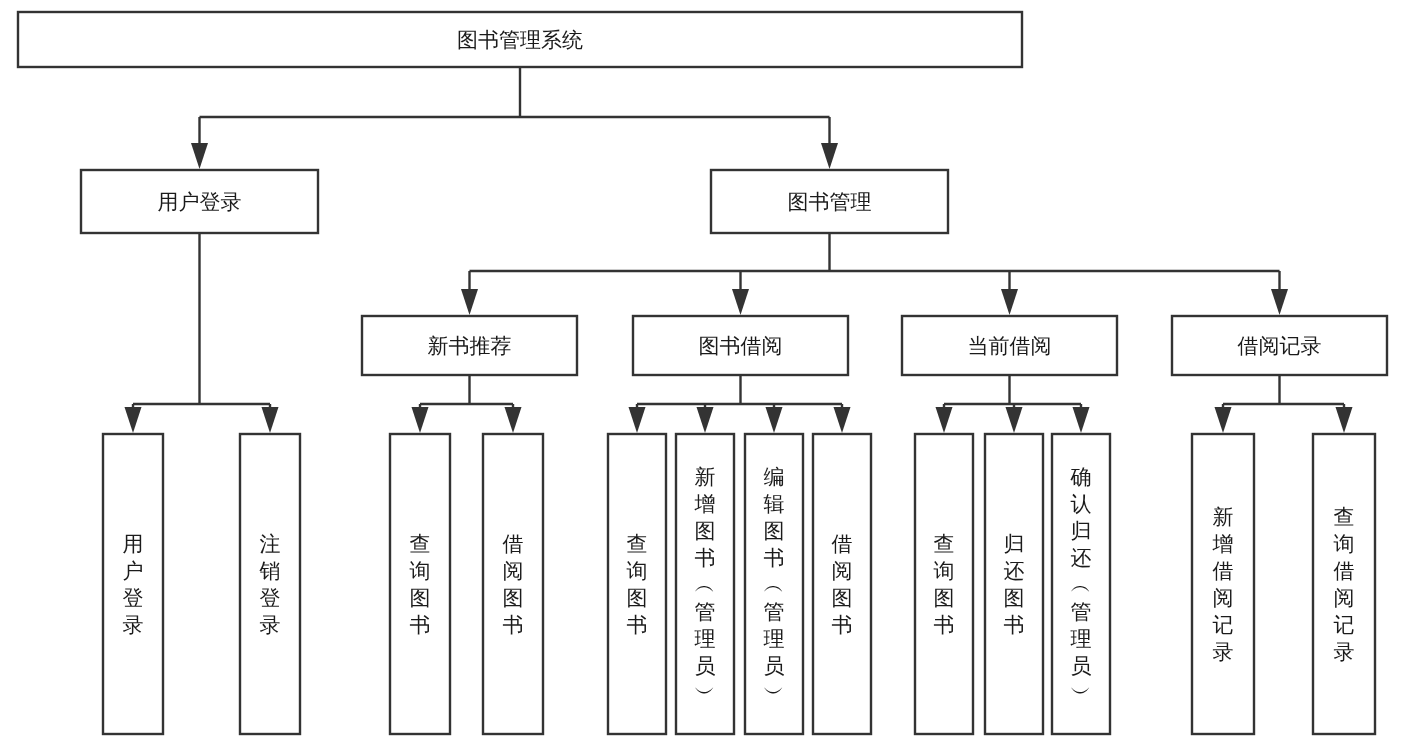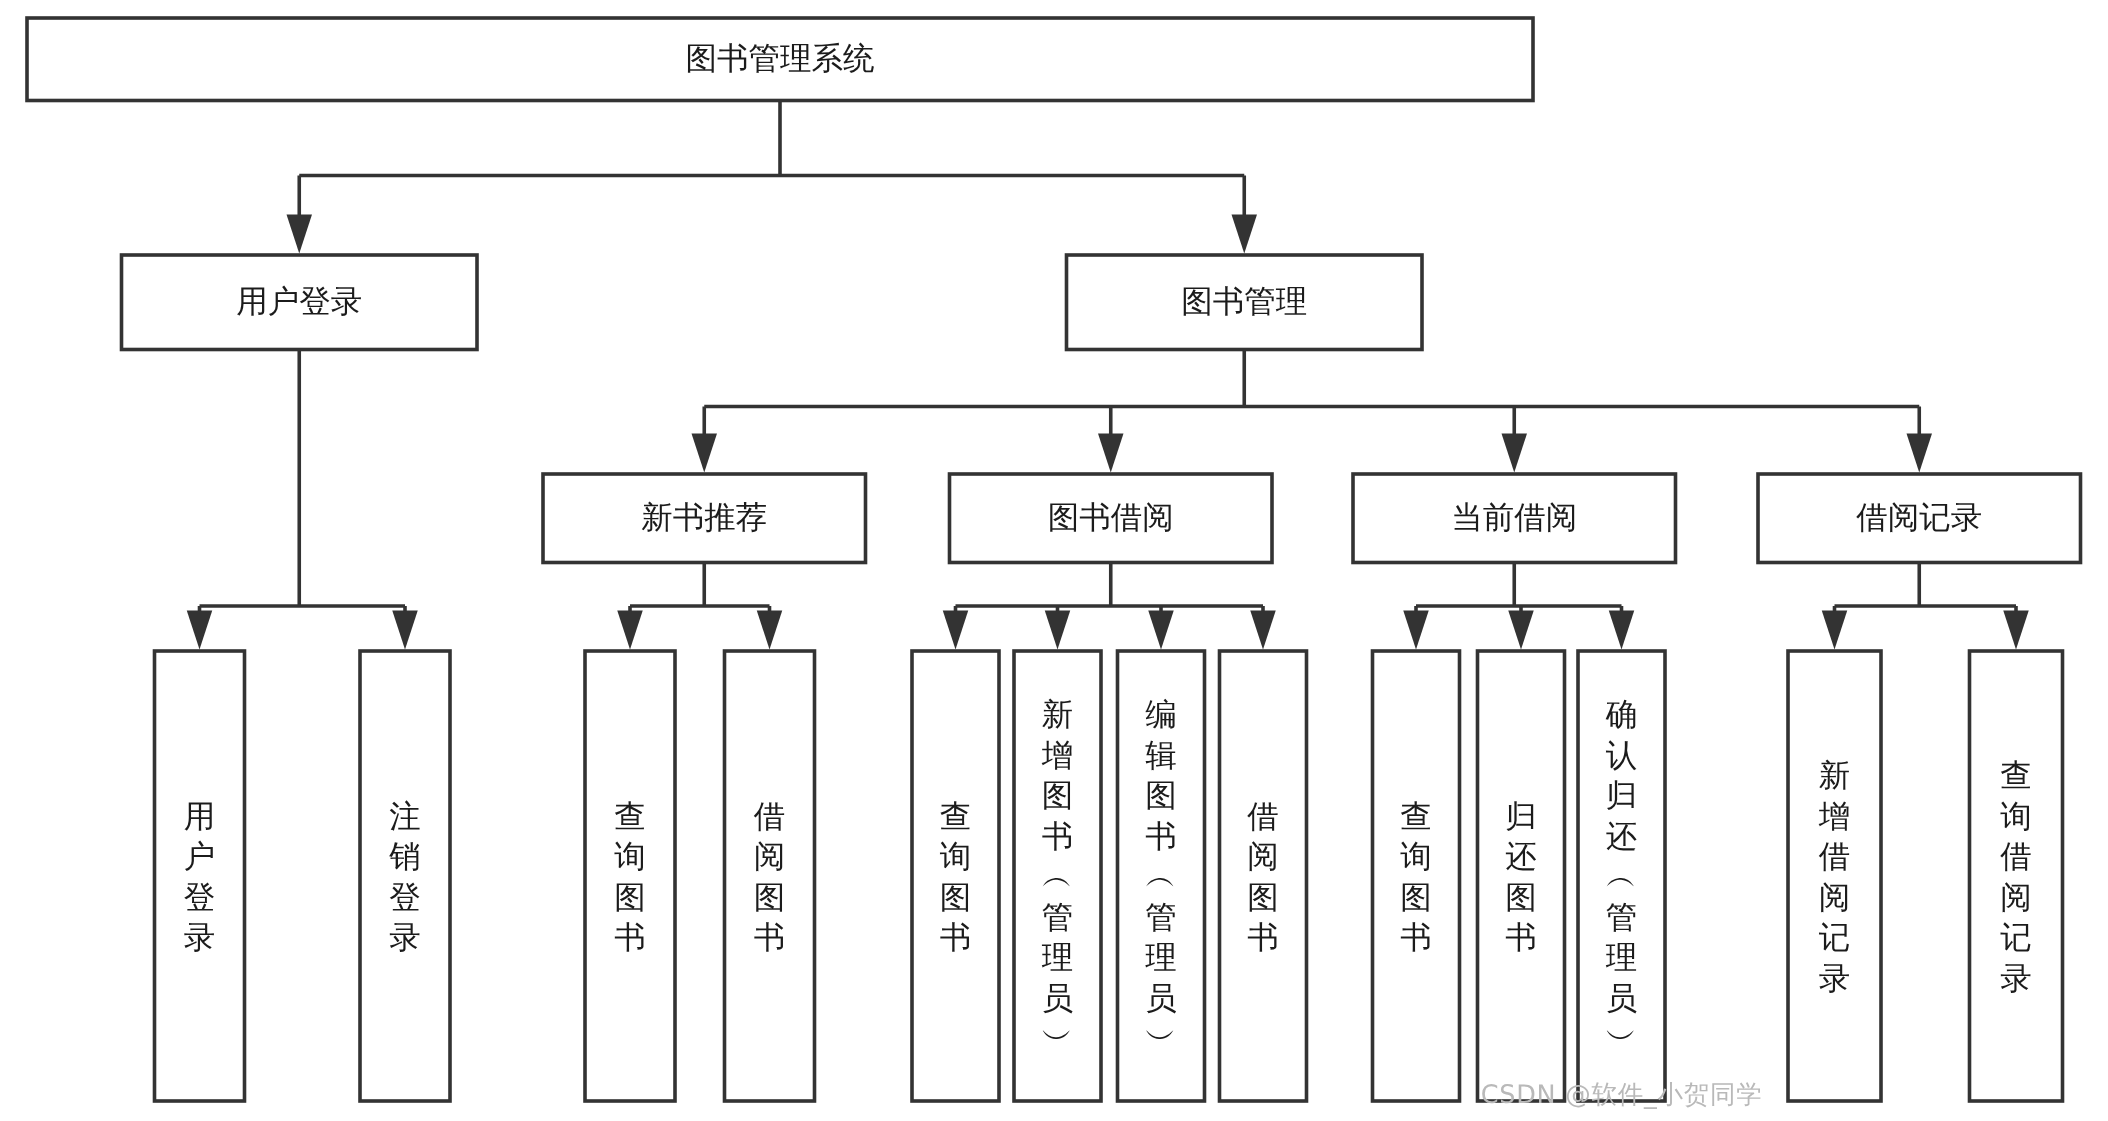--- a/index.html
+++ b/index.html
@@ -209,14 +209,13 @@
         <g>
           <rect class="node-box" x="1192" y="434" width="62" height="300"></rect>
           <text class="node-label-vert" x="1223" y="524.06"><tspan x="1223" dy="0">新</tspan><tspan x="1223" dy="27">增</tspan><tspan x="1223" dy="27">借</tspan><tspan x="1223" dy="27">阅</tspan><tspan x="1223" dy="27">记</tspan><tspan x="1223" dy="27">录</tspan></text>
         </g>
         <g>
           <rect class="node-box" x="1313" y="434" width="62" height="300"></rect>
           <text class="node-label-vert" x="1344" y="524.06"><tspan x="1344" dy="0">查</tspan><tspan x="1344" dy="27">询</tspan><tspan x="1344" dy="27">借</tspan><tspan x="1344" dy="27">阅</tspan><tspan x="1344" dy="27">记</tspan><tspan x="1344" dy="27">录</tspan></text>
         </g>
       </g>
   </svg>
-  <div class="watermark">CSDN @软件_小贺同学</div>
 </div>
 
 </body></html>

